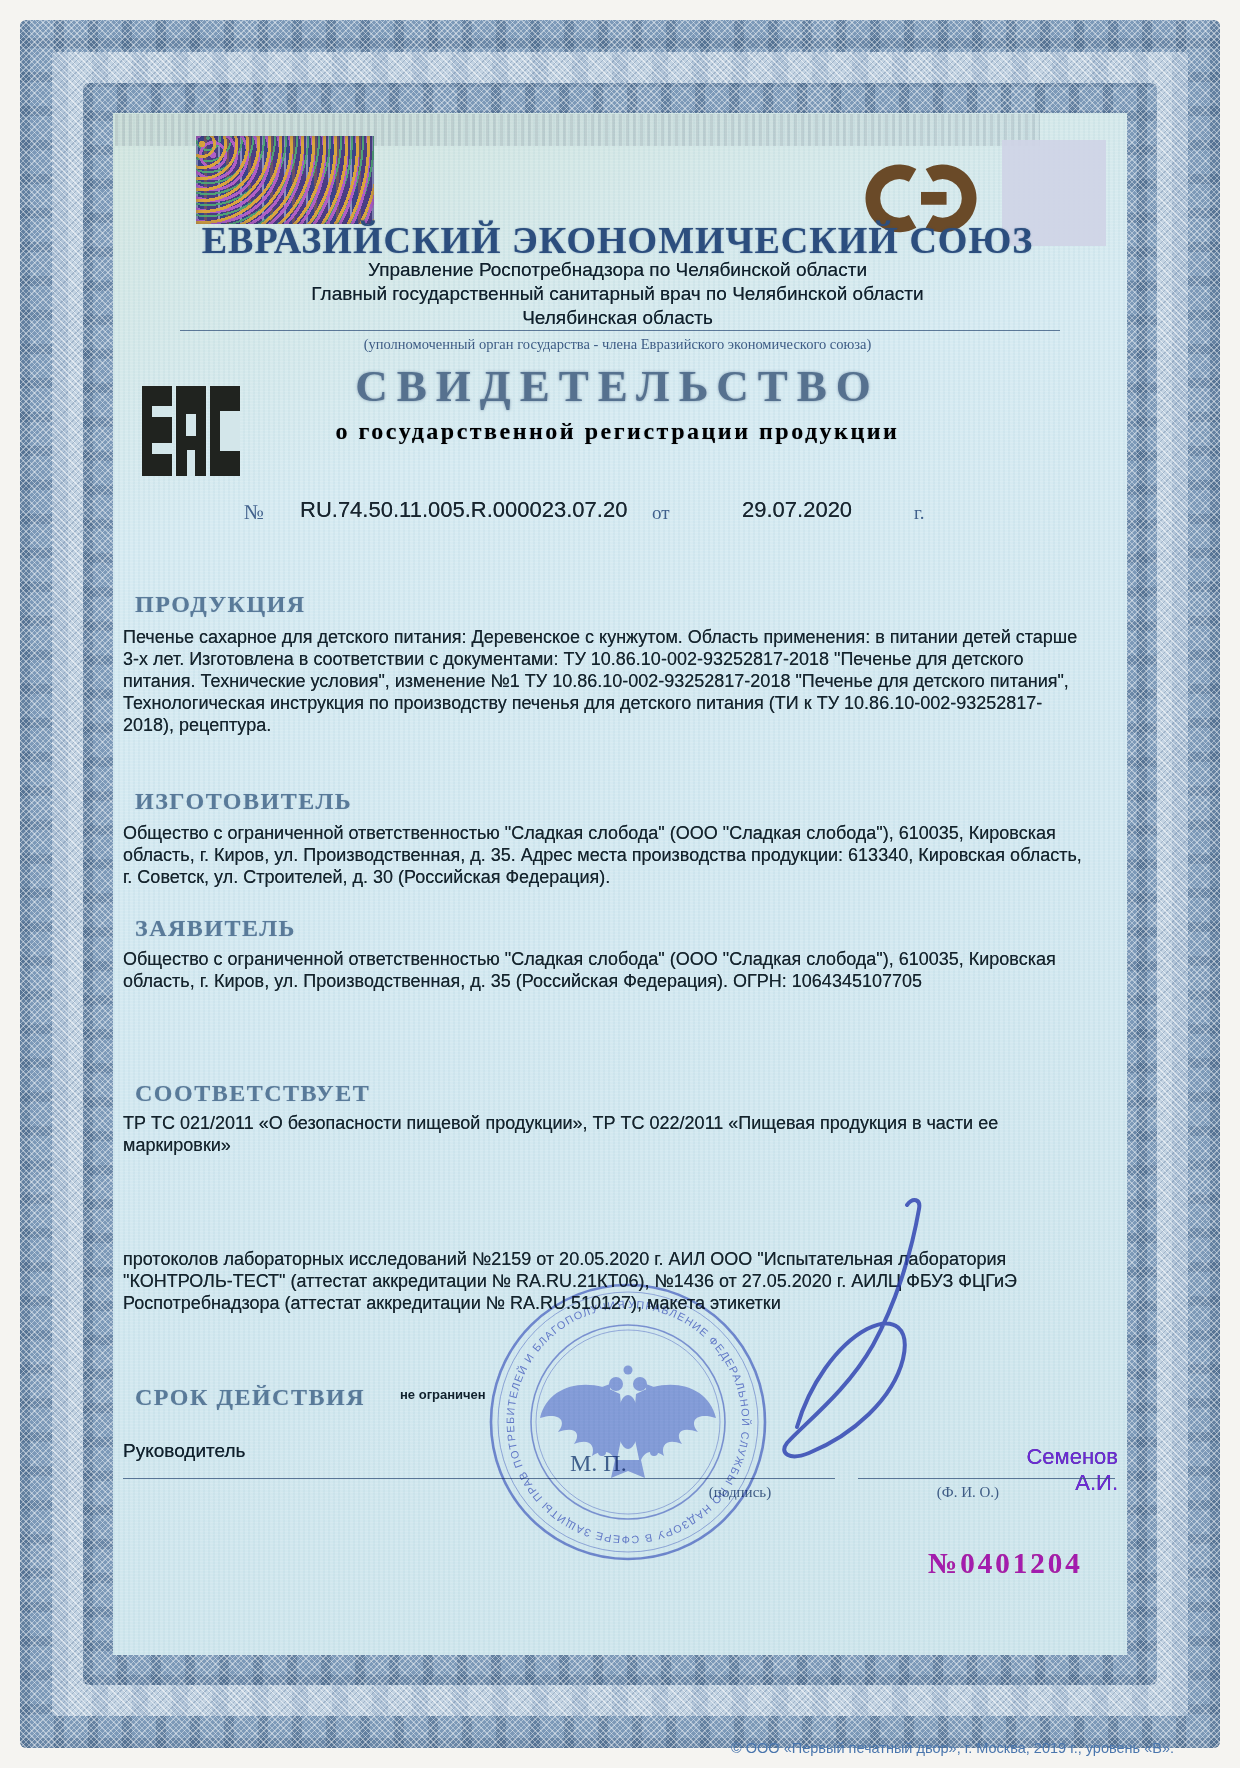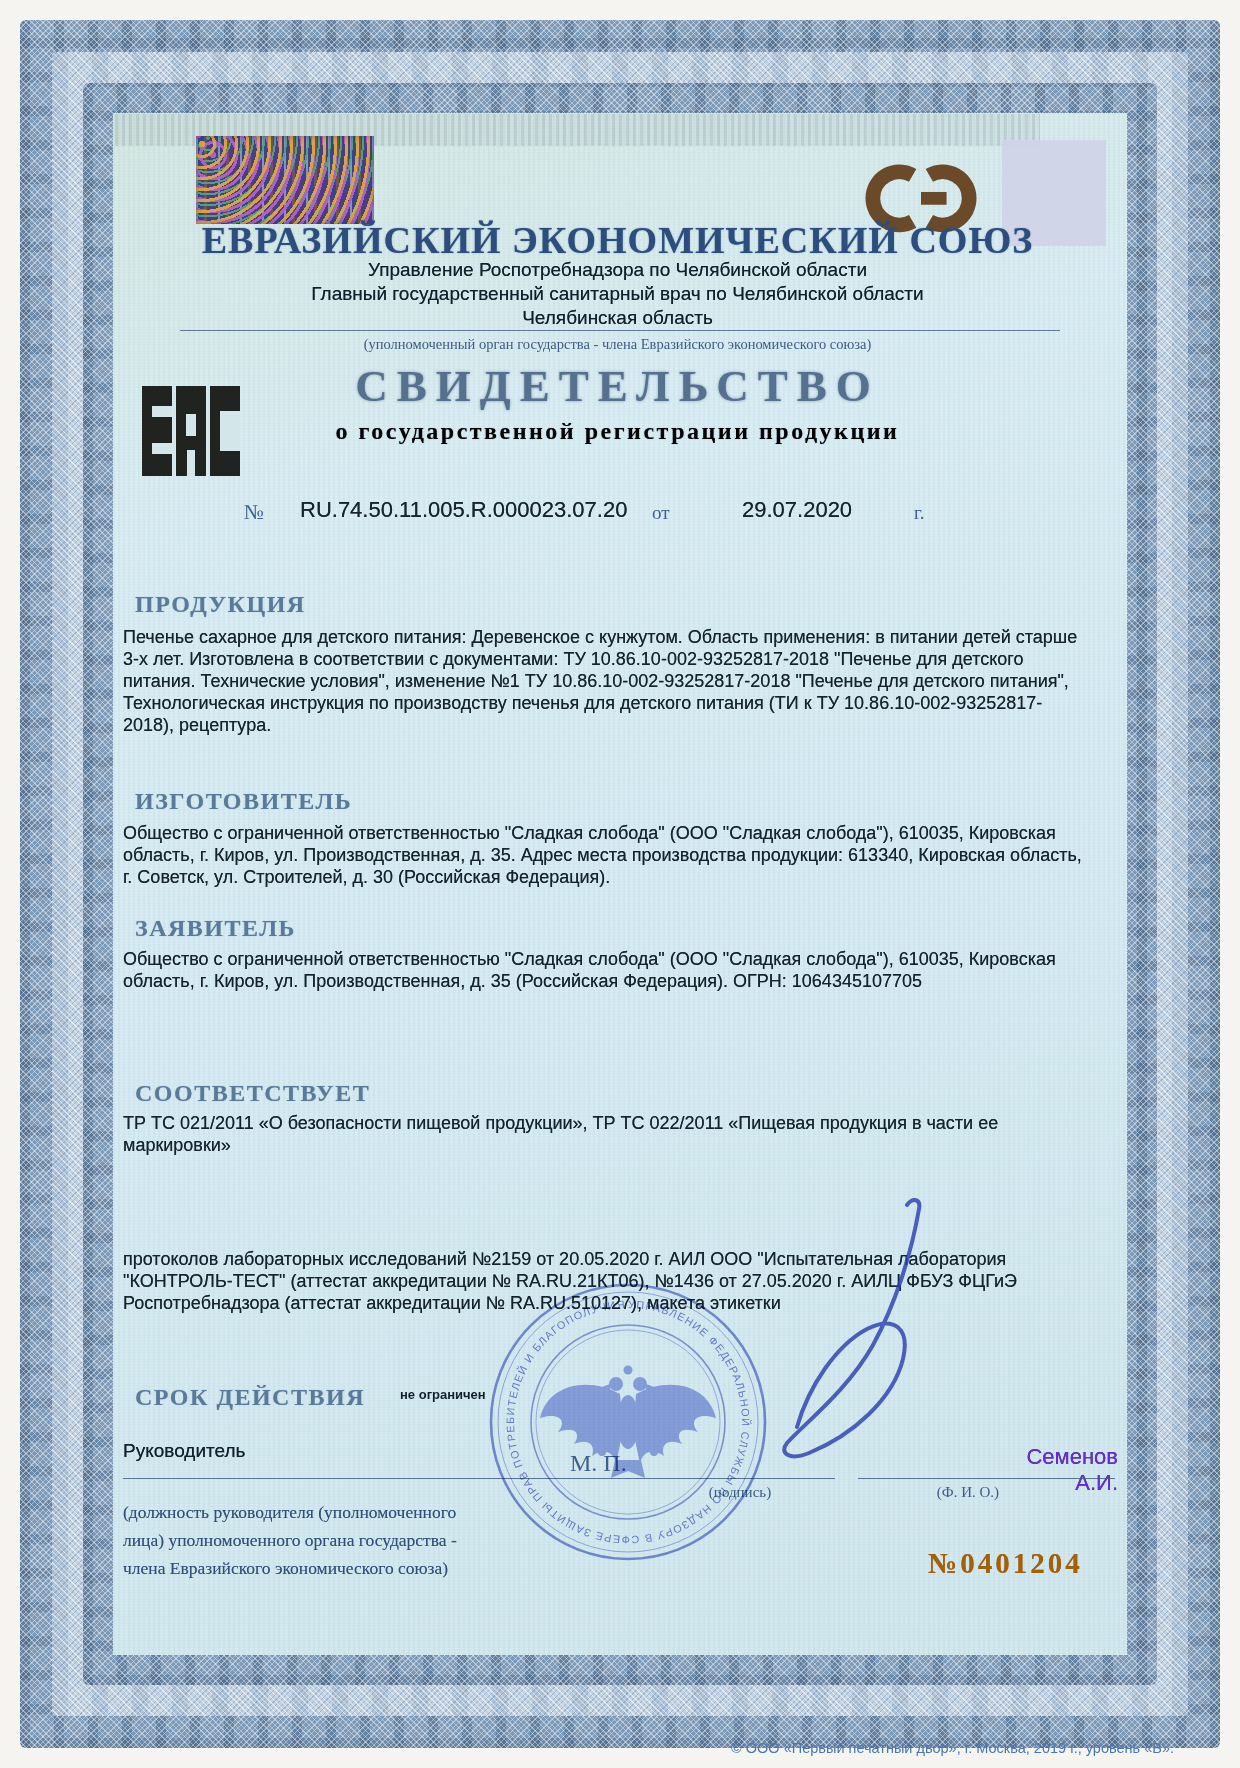--- a/index.html
+++ b/index.html
@@ -69,21 +69,21 @@
   .role-label{position:absolute;left:123px;top:1440px;font-size:19px;color:#10202c;text-shadow:0 0 .4px rgba(16,32,44,.8);}
   .name-value{position:absolute;left:985px;top:1444px;width:133px;font-size:22px;color:#6d28d9;text-align:right;
     text-shadow:0 0 .4px rgba(16,32,44,.8);}
   .sig-line{position:absolute;top:1478px;border-top:1.4px solid rgba(58,88,128,.8);}
   .mp-label{position:absolute;left:570px;top:1450px;font-family:"Liberation Serif",serif;font-size:24px;color:#40608c;}
   .small-caption{position:absolute;font-family:"Liberation Serif",serif;font-size:15px;color:#3e5c85;}
   .position-note{position:absolute;left:123px;top:1498px;width:362px;
     font-family:"Liberation Serif",serif;font-size:17.5px;line-height:28px;color:#2f4f7a;
     text-shadow:0 0 .5px rgba(47,79,122,.5);}
   .serial{position:absolute;left:928px;top:1547px;font-family:"Liberation Serif",serif;
-    font-size:29px;letter-spacing:3px;color:#a16207;font-weight:600;text-shadow:0 0 .6px rgba(193,58,48,.6);}
+    font-size:29px;letter-spacing:3px;color:#a21caf;font-weight:600;text-shadow:0 0 .6px rgba(193,58,48,.6);}
   .footer-note{position:absolute;right:66px;bottom:12px;font-size:14.5px;color:#4a76ad;}
   .abs{position:absolute;}
 </style>
 </head>
 <body>
 
 <div class="page">
 
   <div class="band band-dark" style="inset:20px;"></div>
   <div class="band band-light" style="inset:52px;"></div>
@@ -152,21 +152,20 @@
   <div class="sec-head" style="top:1384px;">СРОК ДЕЙСТВИЯ</div>
   <div class="validity-value">не ограничен</div>
 
   <div class="role-label">Руководитель</div>
   <div class="name-value">Семенов А.И.</div>
   <div class="mp-label">М. П.</div>
   <div class="sig-line" style="left:123px;width:712px;"></div>
   <div class="sig-line" style="left:858px;width:257px;"></div>
   <div class="small-caption" style="left:690px;top:1484px;width:100px;text-align:center;">(подпись)</div>
   <div class="small-caption" style="left:908px;top:1484px;width:120px;text-align:center;">(Ф. И. О.)</div>
-  <div class="position-note">(должность руководителя (уполномоченного лица) уполномоченного органа государства - члена Евразийского экономического союза)</div>
 
   <svg class="abs" style="left:478px;top:1272px;mix-blend-mode:multiply;opacity:.85;" width="300" height="300" viewBox="-150 -150 300 300">
     <defs>
       <filter id="blur1">
           <feGaussianBlur stdDeviation="0.7"></feGaussianBlur>
         </filter>
       <path id="ringpath" d="M 0,-114 A 114,114 0 1 1 -0.02,-114" fill="none"></path>
     </defs>
     <g stroke="#4b60c9" fill="none">
       <circle r="137" stroke-width="2.6" opacity=".8"></circle>

